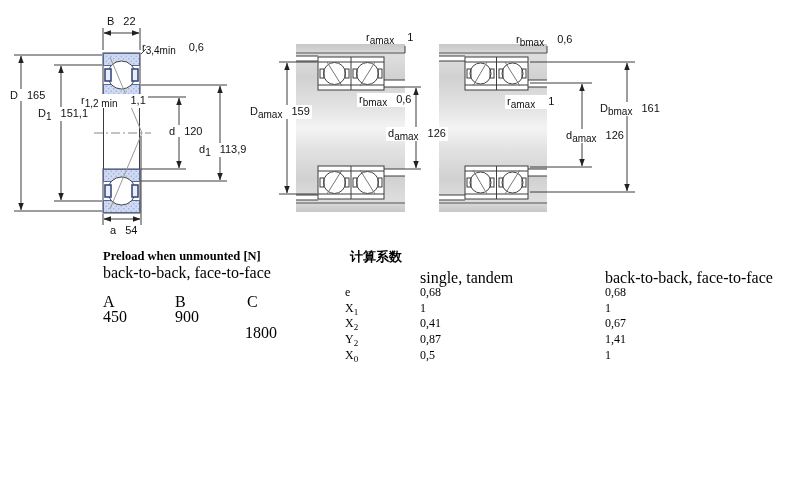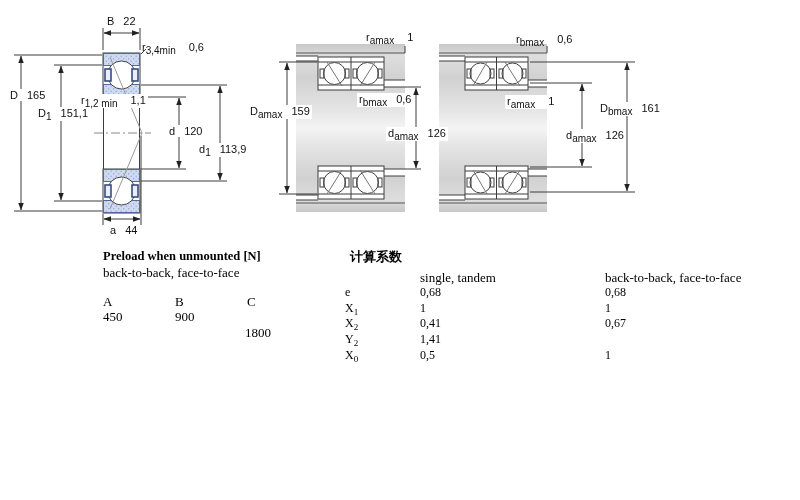--- a/index.html
+++ b/index.html
@@ -6,21 +6,21 @@
   #canvas{position:relative;width:800px;height:500px;background:#fff;overflow:hidden;
           font-family:"Liberation Sans",sans-serif;color:#111;}
   svg{position:absolute;left:0;top:0;}
   
   .lbl{position:absolute;font-size:11px;line-height:12px;white-space:nowrap;color:#111;}
   .lbl sub{font-size:10px;line-height:8px;vertical-align:-3px;}
   .lbl .v{margin-left:9px;}
   .lbl .v12{margin-left:13px;}
   .wbg{background:#fff;padding:0 2px;}
   
-  .ser{position:absolute;font-family:"Liberation Serif",serif;font-size:13px;
+  .ser{position:absolute;font-family:"Liberation Serif",serif;font-size:16px;
        line-height:13px;color:#000;white-space:nowrap;}
   .bold{font-weight:bold;font-size:12.5px;}
   .ftitle{font-weight:bold;font-size:13px;}
   .factors{position:absolute;left:345px;top:285px;font-family:"Liberation Serif",serif;
            font-size:12px;color:#000;}
   .frow{display:grid;grid-template-columns:75px 185px auto;height:15.7px;line-height:15.7px;}
   .frow sub{font-size:9px;vertical-align:-3px;line-height:9px;}
 </style>
 </head>
 <body>
@@ -208,21 +208,21 @@
     </g>
   </svg>
 
   <div class="lbl" style="left:107px;top:15px"><span>B</span><span class="v">22</span></div>
   <div class="lbl" style="left:142px;top:41px"><span>r</span><sub>3,4min</sub><span class="v12">0,6</span></div>
   <div class="lbl wbg" style="left:8px;top:89px"><span>D</span><span class="v">165</span></div>
   <div class="lbl wbg" style="left:79px;top:94px"><span>r</span><sub>1,2 min</sub><span class="v12">1,1</span></div>
   <div class="lbl wbg" style="left:36px;top:107px"><span>D</span><sub>1</sub><span class="v">151,1</span></div>
   <div class="lbl wbg" style="left:167px;top:125px"><span>d</span><span class="v">120</span></div>
   <div class="lbl wbg" style="left:197px;top:143px"><span>d</span><sub>1</sub><span class="v">113,9</span></div>
-  <div class="lbl" style="left:110px;top:224px"><span>a</span><span class="v">44</span></div>
+  <div class="lbl" style="left:110px;top:224px"><span>a</span><span class="v">54</span></div>
 
   <div class="lbl" style="left:366px;top:31px"><span>r</span><sub>amax</sub><span class="v12">1</span></div>
   <div class="lbl wbg" style="left:248px;top:105px"><span>D</span><sub>amax</sub><span class="v">159</span></div>
   <div class="lbl wbg" style="left:357px;top:93px"><span>r</span><sub>bmax</sub><span class="v">0,6</span></div>
   <div class="lbl wbg" style="left:386px;top:127px"><span>d</span><sub>amax</sub><span class="v">126</span></div>
 
   <div class="lbl" style="left:516px;top:33px"><span>r</span><sub>bmax</sub><span class="v12">0,6</span></div>
   <div class="lbl wbg" style="left:505px;top:95px"><span>r</span><sub>amax</sub><span class="v12">1</span></div>
   <div class="lbl wbg" style="left:598px;top:102px"><span>D</span><sub>bmax</sub><span class="v">161</span></div>
   <div class="lbl wbg" style="left:564px;top:129px"><span>d</span><sub>amax</sub><span class="v">126</span></div>
@@ -251,20 +251,21 @@
         <span>1</span>
         <span>1</span>
       </div>
     <div class="frow">
         <span><span>X</span><sub>2</sub></span>
         <span>0,41</span>
         <span>0,67</span>
       </div>
     <div class="frow">
         <span><span>Y</span><sub>2</sub></span>
+        <span>0,87</span>
         <span>1,41</span>
       </div>
     <div class="frow">
         <span><span>X</span><sub>0</sub></span>
         <span>0,5</span>
         <span>1</span>
       </div>
   </div>
 
 </div>

